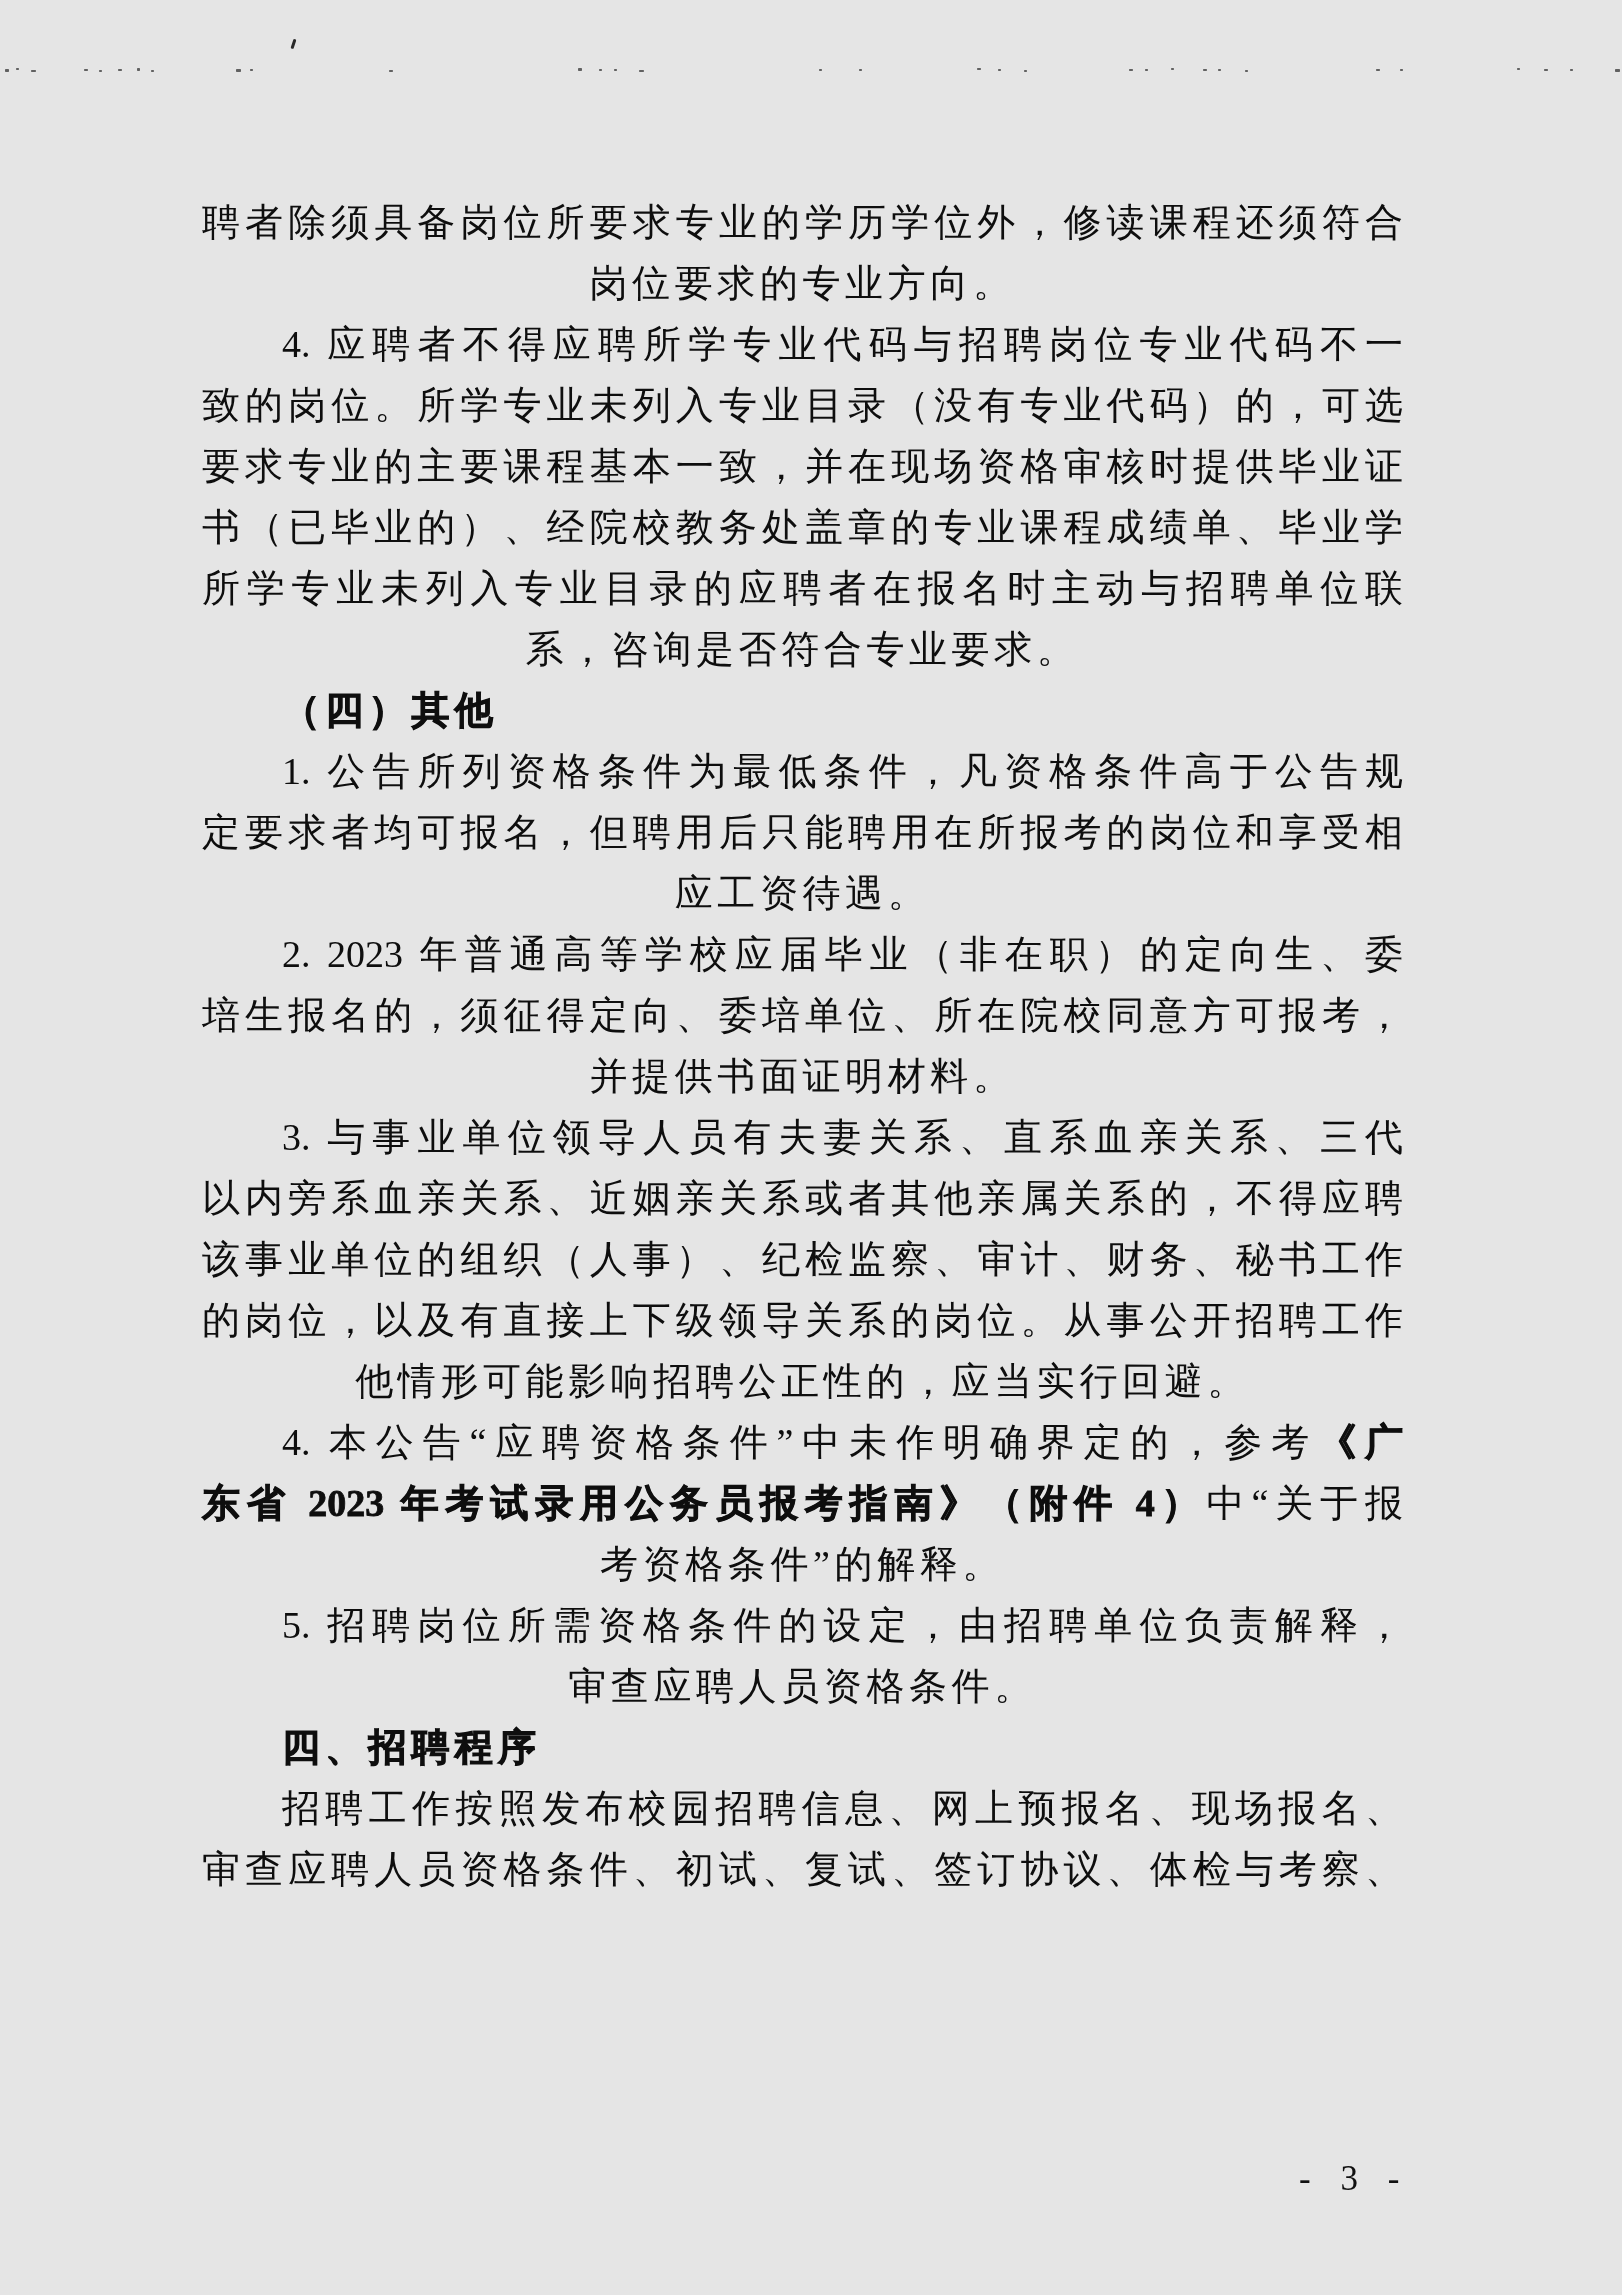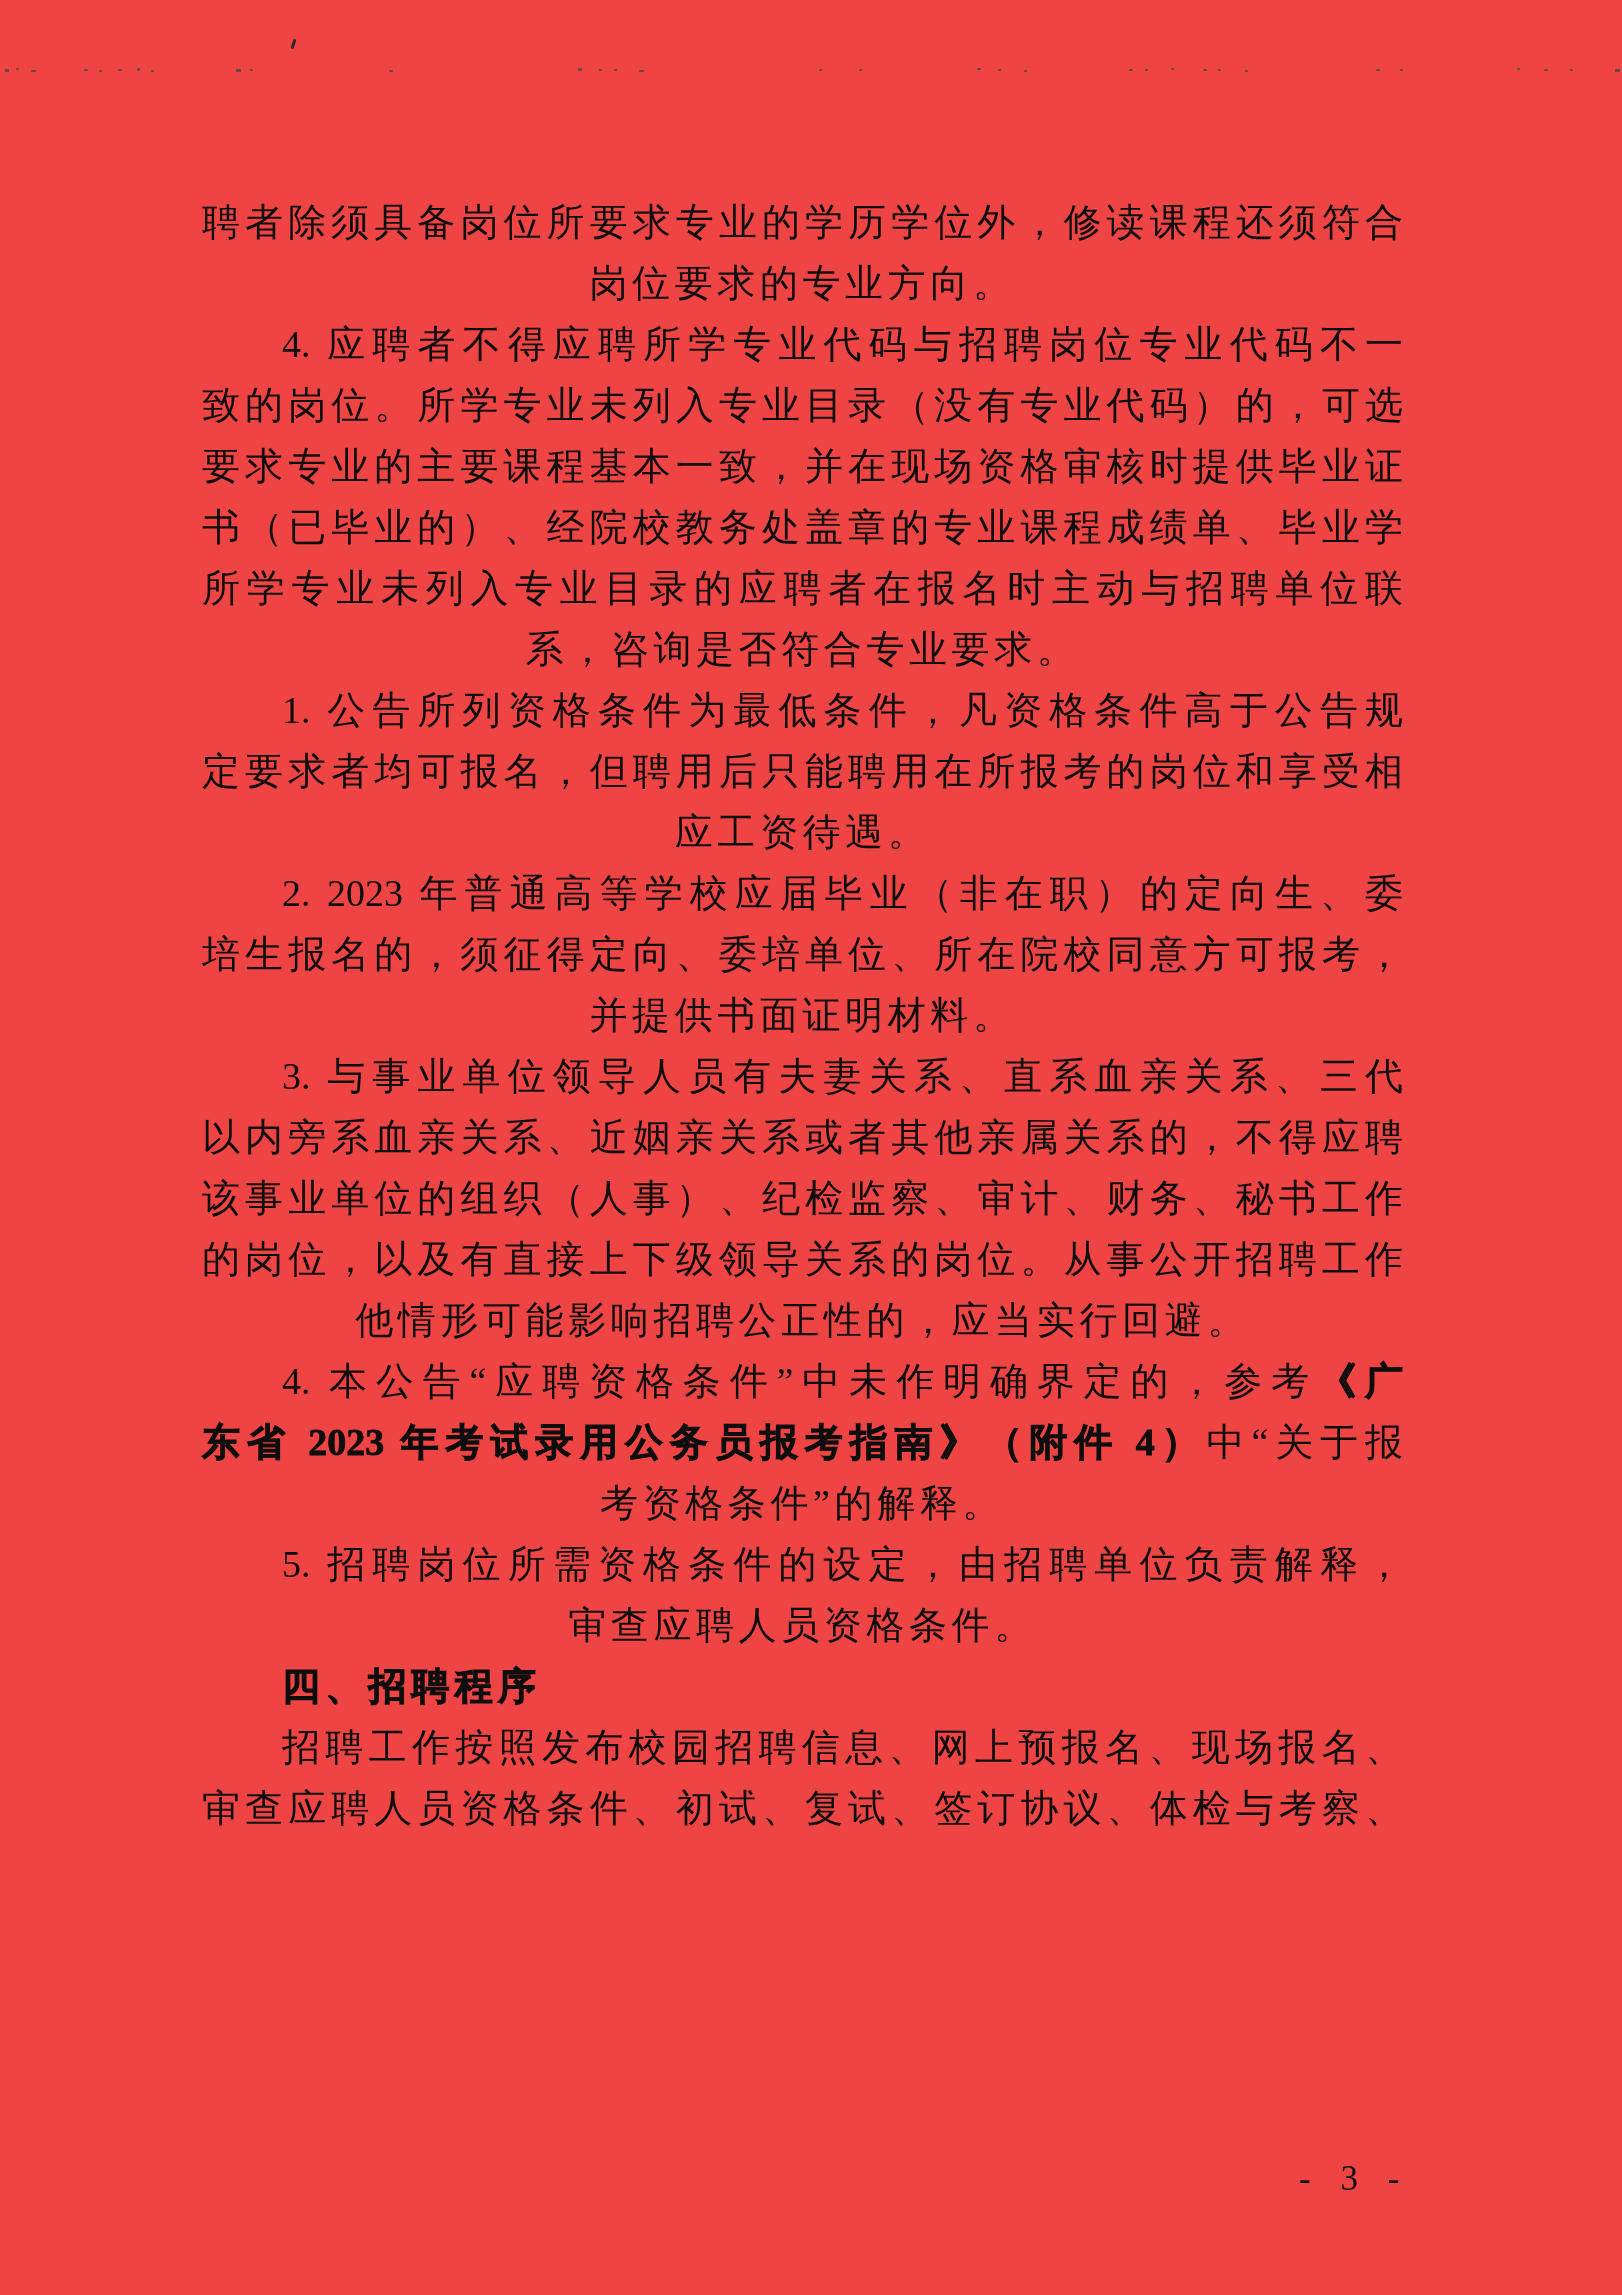--- a/index.html
+++ b/index.html
@@ -5,21 +5,21 @@
   html, body { margin: 0; padding: 0; }
   body {
     width: 1623px; height: 2295px;
     background: #ffffff;
     font-family: "Liberation Serif", "DejaVu Serif", serif;
     position: relative;
     overflow: hidden;
   }
   .page {
     position: absolute; inset: 0;
-    background: #ef4444;
+    background: #e5e5e5;
   }
   .doc-body {
     position: absolute;
     left: 202px; top: 192px;
     width: 1201px;
     color: #0e0e0e;
   }
   .line {
     height: 61px;
     line-height: 61px;
@@ -116,20 +116,21 @@
 
   <div class="doc-body">
     <div class="line justify">聘者除须具备岗位所要求专业的学历学位外，修读课程还须符合</div>
     <div class="line end">岗位要求的专业方向。</div>
     <div class="line justify indent">4. 应聘者不得应聘所学专业代码与招聘岗位专业代码不一</div>
     <div class="line justify">致的岗位。所学专业未列入专业目录（没有专业代码）的，可选</div>
     <div class="line justify">要求专业的主要课程基本一致，并在现场资格审核时提供毕业证</div>
     <div class="line justify">书（已毕业的）、经院校教务处盖章的专业课程成绩单、毕业学</div>
     <div class="line justify">所学专业未列入专业目录的应聘者在报名时主动与招聘单位联</div>
     <div class="line end">系，咨询是否符合专业要求。</div>
+    <div class="line heading indent">（四）其他</div>
     <div class="line justify indent">1. 公告所列资格条件为最低条件，凡资格条件高于公告规</div>
     <div class="line justify">定要求者均可报名，但聘用后只能聘用在所报考的岗位和享受相</div>
     <div class="line end">应工资待遇。</div>
     <div class="line justify indent">2. 2023 年普通高等学校应届毕业（非在职）的定向生、委</div>
     <div class="line justify">培生报名的，须征得定向、委培单位、所在院校同意方可报考，</div>
     <div class="line end">并提供书面证明材料。</div>
     <div class="line justify indent">3. 与事业单位领导人员有夫妻关系、直系血亲关系、三代</div>
     <div class="line justify">以内旁系血亲关系、近姻亲关系或者其他亲属关系的，不得应聘</div>
     <div class="line justify">该事业单位的组织（人事）、纪检监察、审计、财务、秘书工作</div>
     <div class="line justify">的岗位，以及有直接上下级领导关系的岗位。从事公开招聘工作</div>

